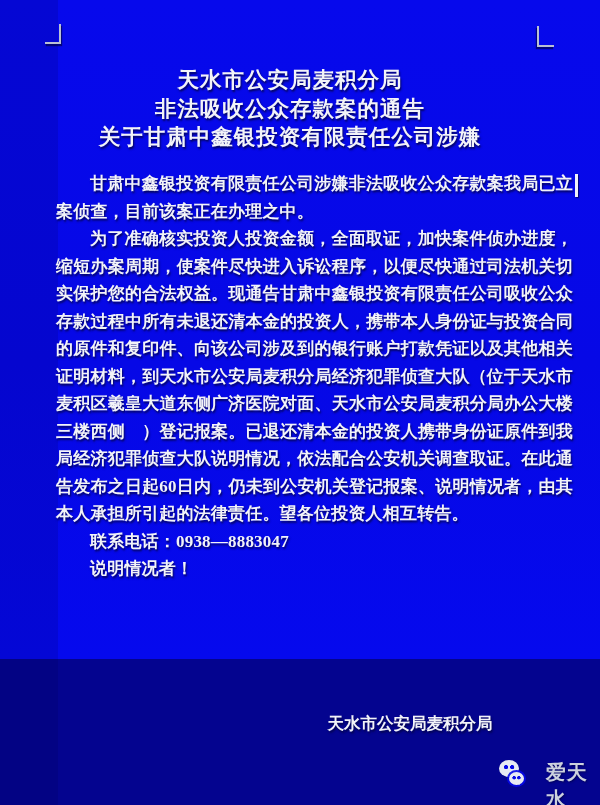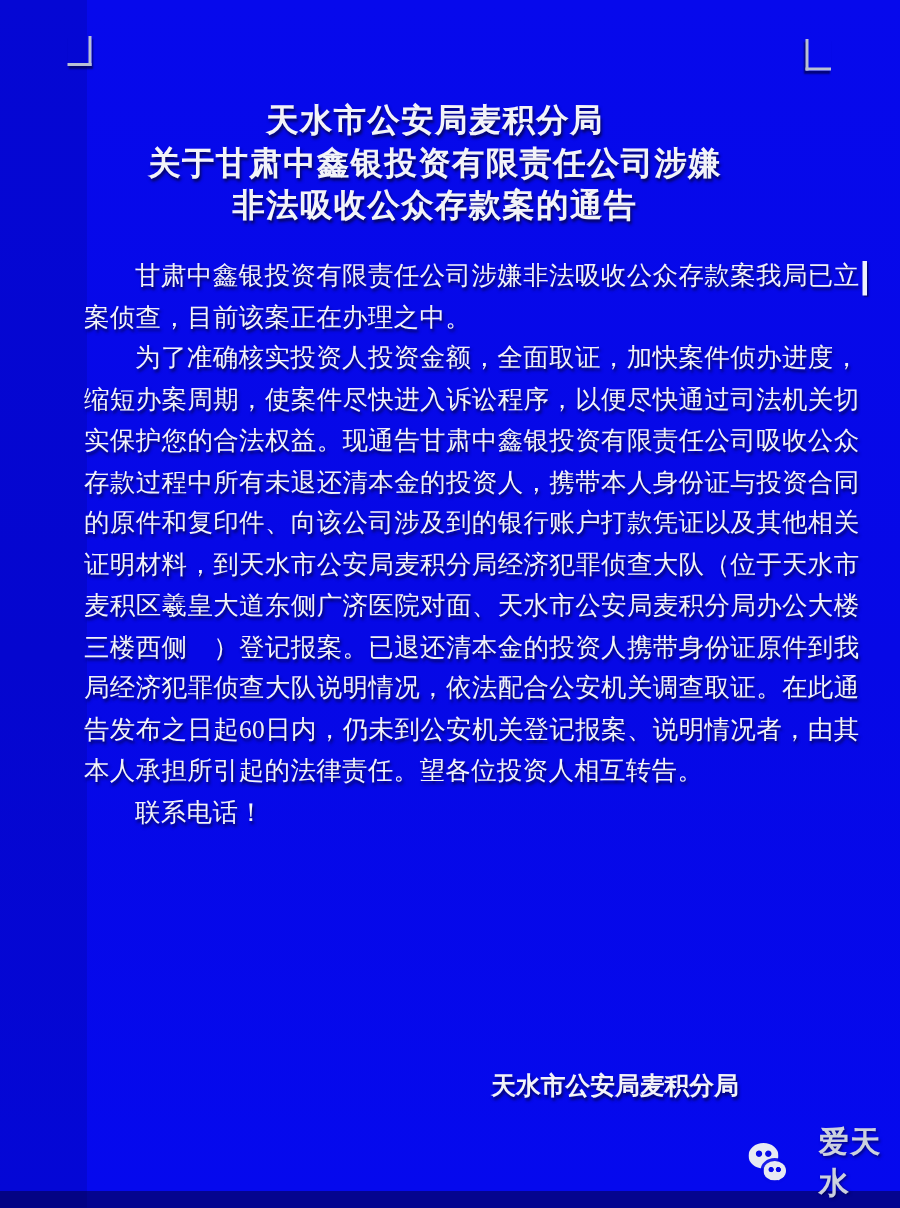--- a/index.html
+++ b/index.html
@@ -1,18 +1,18 @@
 <!DOCTYPE html>
 <html><head>
 <meta charset="utf-8">
 <style>
   html,body{margin:0;padding:0;}
   body{width:600px;height:805px;overflow:hidden;background:#04048f;}
   .sheet{
-    position:relative;width:600px;height:794px;
+    position:relative;width:600px;height:659px;
     background:linear-gradient(180deg,#0609ec 0%,#0608e6 55%,#0509ee 100%);
     font-family:"Liberation Serif", serif;
     color:#f2f3f8;
   }
   
   .sheet::before{
     content:"";position:absolute;left:0;top:0;width:58px;height:805px;
     background:rgba(0,0,70,0.14);pointer-events:none;
   }
   
@@ -30,38 +30,38 @@
   .title{
     position:absolute;left:20px;top:66px;width:540px;
     text-align:center;font-weight:bold;
     font-size:21.5px;line-height:28.5px;letter-spacing:1px;
     text-shadow:1px 2px 2px rgba(5,5,60,.8);
     font-family:"Liberation Sans", sans-serif;
   }
   .bodytext{
     position:absolute;left:56px;top:170px;width:517px;
     font-size:17px;line-height:27.5px;letter-spacing:.2px;
-    font-weight:normal;text-align:justify;
+    font-weight:bold;text-align:justify;
     text-shadow:1px 2px 2px rgba(5,5,60,.8);
   }
   .bodytext p{margin:0;text-indent:2em;}
   .caret{
     position:absolute;left:575px;top:174px;width:2.5px;height:23px;
     background:#eef0fa;box-shadow:1px 1px 1px rgba(0,0,40,.6);
   }
   .sig-block{
     position:absolute;left:318px;top:711px;width:184px;
     text-align:center;font-weight:bold;
     text-shadow:1px 2px 2px rgba(5,5,60,.8);
   }
   .sig-line{font-size:16.5px;line-height:26px;}
   .date-line{font-size:16px;line-height:26px;}
   .watermark{
     position:absolute;left:499px;top:759px;height:32px;
-    display:flex;align-items:center;gap:21px;
+    display:flex;gap:21px;
   }
   .wm-label{
     font-size:20px;font-weight:bold;color:#ccd1de;letter-spacing:1px;
     text-shadow:1px 1px 2px rgba(0,0,50,.6);
     font-family:"Liberation Sans", sans-serif;
   }
   .wx{position:relative;width:30px;height:28px;}
   .wx-b1{
     position:absolute;left:0;top:1px;width:20px;height:17px;border-radius:50%;
     background:
@@ -91,28 +91,29 @@
 </head>
 <body>
 
 <div class="sheet">
 
   <div class="mark mark-tl"></div>
   <div class="mark mark-tr"></div>
 
   <div class="title">
     <div>天水市公安局麦积分局</div>
+    <div>非法吸收公众存款案的通告</div>
     <div>关于甘肃中鑫银投资有限责任公司涉嫌</div>
-    <div>非法吸收公众存款案的通告</div>
   </div>
 
   <div class="bodytext">
     <p>甘肃中鑫银投资有限责任公司涉嫌非法吸收公众存款案我局已立案侦查，目前该案正在办理之中。</p>
     <p>为了准确核实投资人投资金额，全面取证，加快案件侦办进度，缩短办案周期，使案件尽快进入诉讼程序，以便尽快通过司法机关切实保护您的合法权益。现通告甘肃中鑫银投资有限责任公司吸收公众存款过程中所有未退还清本金的投资人，携带本人身份证与投资合同的原件和复印件、向该公司涉及到的银行账户打款凭证以及其他相关证明材料，到天水市公安局麦积分局经济犯罪侦查大队（位于天水市麦积区羲皇大道东侧广济医院对面、天水市公安局麦积分局办公大楼三楼西侧　）登记报案。已退还清本金的投资人携带身份证原件到我局经济犯罪侦查大队说明情况，依法配合公安机关调查取证。在此通告发布之日起60日内，仍未到公安机关登记报案、说明情况者，由其本人承担所引起的法律责任。望各位投资人相互转告。</p>
-    <p>联系电话！</p>
+    <p>联系电话：0938—8883047</p>
+    <p>说明情况者！</p>
   </div>
 
   <div class="caret"></div>
 
   <div class="sig-block">
     <div class="sig-line">天水市公安局麦积分局</div>
   </div>
 
   <div class="watermark">
     <span class="wx">

